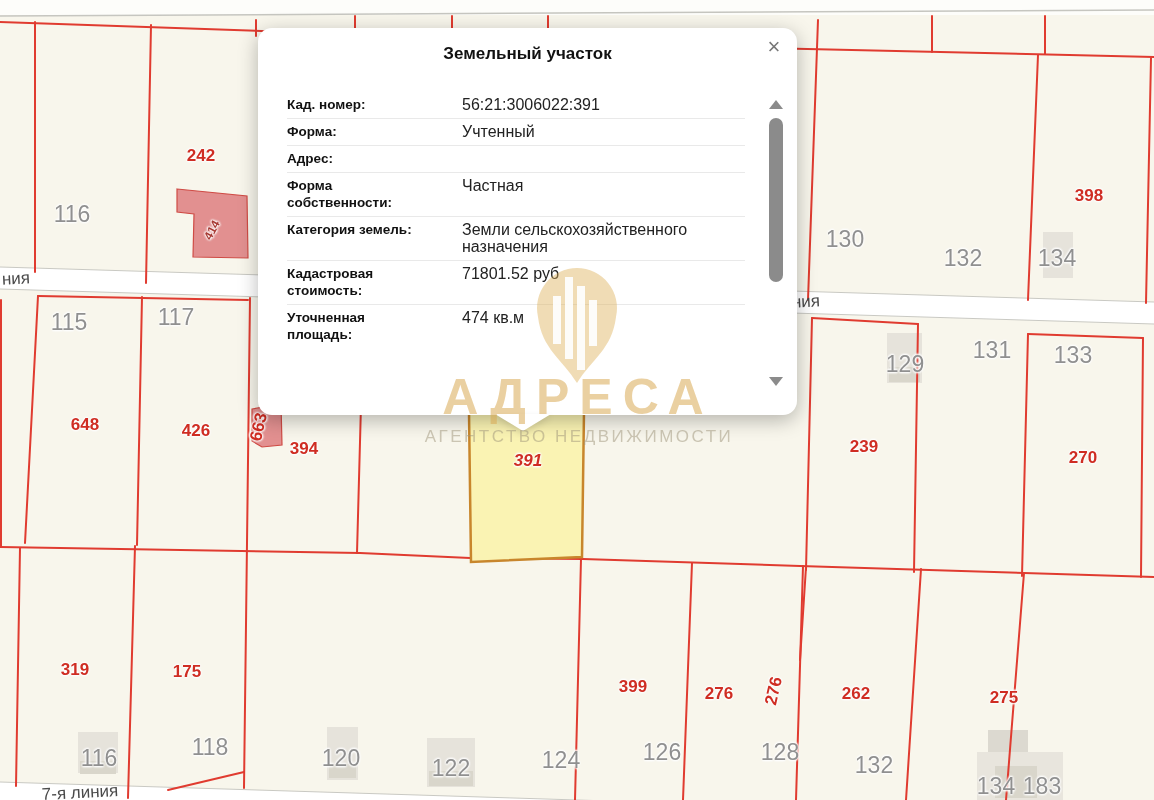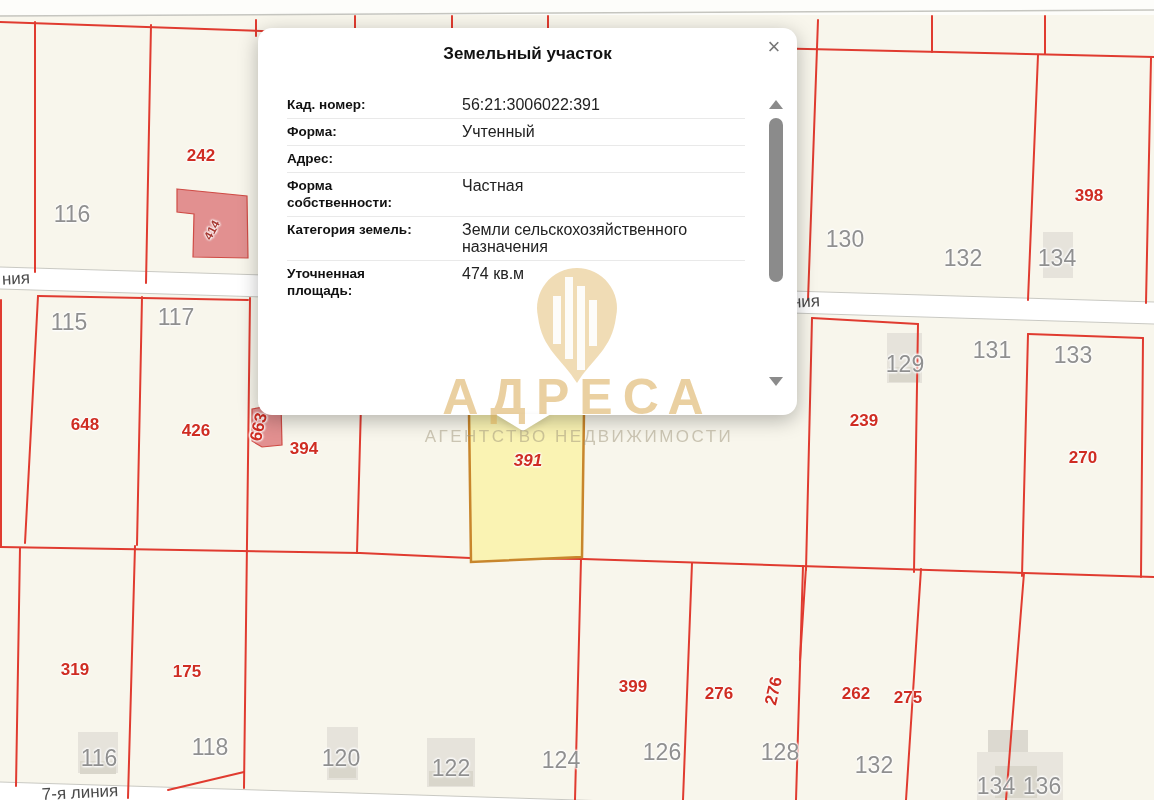--- a/index.html
+++ b/index.html
@@ -128,49 +128,49 @@
   </svg>
 
   <div id="labels">
       <span class="map-label red" style="left: 201px; top: 156px; transform: translate(-50%, -50%);">242</span>
       <span class="map-label red" style="left: 1089px; top: 196px; transform: translate(-50%, -50%);">398</span>
       <span class="map-label red" style="left: 85px; top: 425px; transform: translate(-50%, -50%);">648</span>
       <span class="map-label red" style="left: 196px; top: 431px; transform: translate(-50%, -50%);">426</span>
       <span class="map-label red" style="left: 259px; top: 427px; transform: translate(-50%, -50%) rotate(-77deg);">663</span>
       <span class="map-label red" style="left: 304px; top: 449px; transform: translate(-50%, -50%);">394</span>
       <span class="map-label red" style="left: 528px; top: 461px; transform: translate(-50%, -50%); font-style: italic;">391</span>
-      <span class="map-label red" style="left: 864px; top: 421px; transform: translate(-50%, -50%);">239</span>
+      <span class="map-label red" style="left: 864px; top: 447px; transform: translate(-50%, -50%);">239</span>
       <span class="map-label red" style="left: 1083px; top: 458px; transform: translate(-50%, -50%);">270</span>
       <span class="map-label red" style="left: 75px; top: 670px; transform: translate(-50%, -50%);">319</span>
       <span class="map-label red" style="left: 187px; top: 672px; transform: translate(-50%, -50%);">175</span>
       <span class="map-label red" style="left: 633px; top: 687px; transform: translate(-50%, -50%);">399</span>
       <span class="map-label red" style="left: 719px; top: 694px; transform: translate(-50%, -50%);">276</span>
       <span class="map-label red" style="left: 774px; top: 691px; transform: translate(-50%, -50%) rotate(-77deg);">276</span>
       <span class="map-label red" style="left: 856px; top: 694px; transform: translate(-50%, -50%);">262</span>
-      <span class="map-label red" style="left: 908px; top: 698px; transform: translate(-50%, -50%);">275</span>
+      <span class="map-label red" style="left: 1004px; top: 698px; transform: translate(-50%, -50%);">275</span>
       <span class="map-label red-small" style="left: 212px; top: 230px; transform: translate(-50%, -50%) rotate(-62deg);">414</span>
       <span class="map-label gray" style="left: 72px; top: 214px; transform: translate(-50%, -50%);">116</span>
       <span class="map-label gray" style="left: 69px; top: 322px; transform: translate(-50%, -50%);">115</span>
       <span class="map-label gray" style="left: 176px; top: 317px; transform: translate(-50%, -50%);">117</span>
       <span class="map-label gray" style="left: 845px; top: 239px; transform: translate(-50%, -50%);">130</span>
       <span class="map-label gray" style="left: 963px; top: 258px; transform: translate(-50%, -50%);">132</span>
       <span class="map-label gray" style="left: 1057px; top: 258px; transform: translate(-50%, -50%);">134</span>
       <span class="map-label gray" style="left: 905px; top: 364px; transform: translate(-50%, -50%);">129</span>
       <span class="map-label gray" style="left: 992px; top: 350px; transform: translate(-50%, -50%);">131</span>
       <span class="map-label gray" style="left: 1073px; top: 355px; transform: translate(-50%, -50%);">133</span>
       <span class="map-label gray" style="left: 99px; top: 758px; transform: translate(-50%, -50%);">116</span>
       <span class="map-label gray" style="left: 210px; top: 747px; transform: translate(-50%, -50%);">118</span>
       <span class="map-label gray" style="left: 341px; top: 758px; transform: translate(-50%, -50%); text-align: right;">120</span>
       <span class="map-label gray" style="left: 451px; top: 768px; transform: translate(-50%, -50%);">122</span>
       <span class="map-label gray" style="left: 561px; top: 760px; transform: translate(-50%, -50%);">124</span>
       <span class="map-label gray" style="left: 662px; top: 752px; transform: translate(-50%, -50%);">126</span>
       <span class="map-label gray" style="left: 780px; top: 752px; transform: translate(-50%, -50%);">128</span>
       <span class="map-label gray" style="left: 874px; top: 765px; transform: translate(-50%, -50%);">132</span>
       <span class="map-label gray" style="left: 996px; top: 786px; transform: translate(-50%, -50%);">134</span>
-      <span class="map-label gray" style="left: 1042px; top: 786px; transform: translate(-50%, -50%);">136</span>
+      <span class="map-label gray" style="left: 1042px; top: 786px; transform: translate(-50%, -50%);">183</span>
       <span class="map-label street" style="left: 16px; top: 279px; transform: translate(-50%, -50%) rotate(-3deg);">ния</span>
       <span class="map-label street" style="left: 806px; top: 302px; transform: translate(-50%, -50%) rotate(-3deg);">ния</span>
       <span class="map-label street" style="left: 80px; top: 793px; transform: translate(-50%, -50%) rotate(-3deg);">7-я линия</span>
     </div>
 
   <div id="popup">
     <div id="popup-tail"></div>
     <div id="popup-close">×</div>
     <div id="popup-title">Земельный участок</div>
     <div id="popup-rows">
@@ -191,20 +191,24 @@
   <div class="prow">
     <div class="row-label">Форма собственности:</div>
     <div class="row-value">Частная</div>
   </div>
 
   <div class="prow">
     <div class="row-label">Категория земель:</div>
     <div class="row-value">Земли сельскохозяйственного назначения</div>
   </div>
 
+  <div class="prow">
+    <div class="row-label">Кадастровая стоимость:</div>
+    <div class="row-value">71801.52 руб</div>
+  </div>
 
   <div class="prow last">
     <div class="row-label">Уточненная площадь:</div>
     <div class="row-value">474 кв.м</div>
   </div>
 </div>
     <div id="popup-scroll">
       <div id="scroll-up" class="scroll-arrow"></div>
       <div id="scroll-thumb"></div>
       <div id="scroll-down" class="scroll-arrow"></div>

